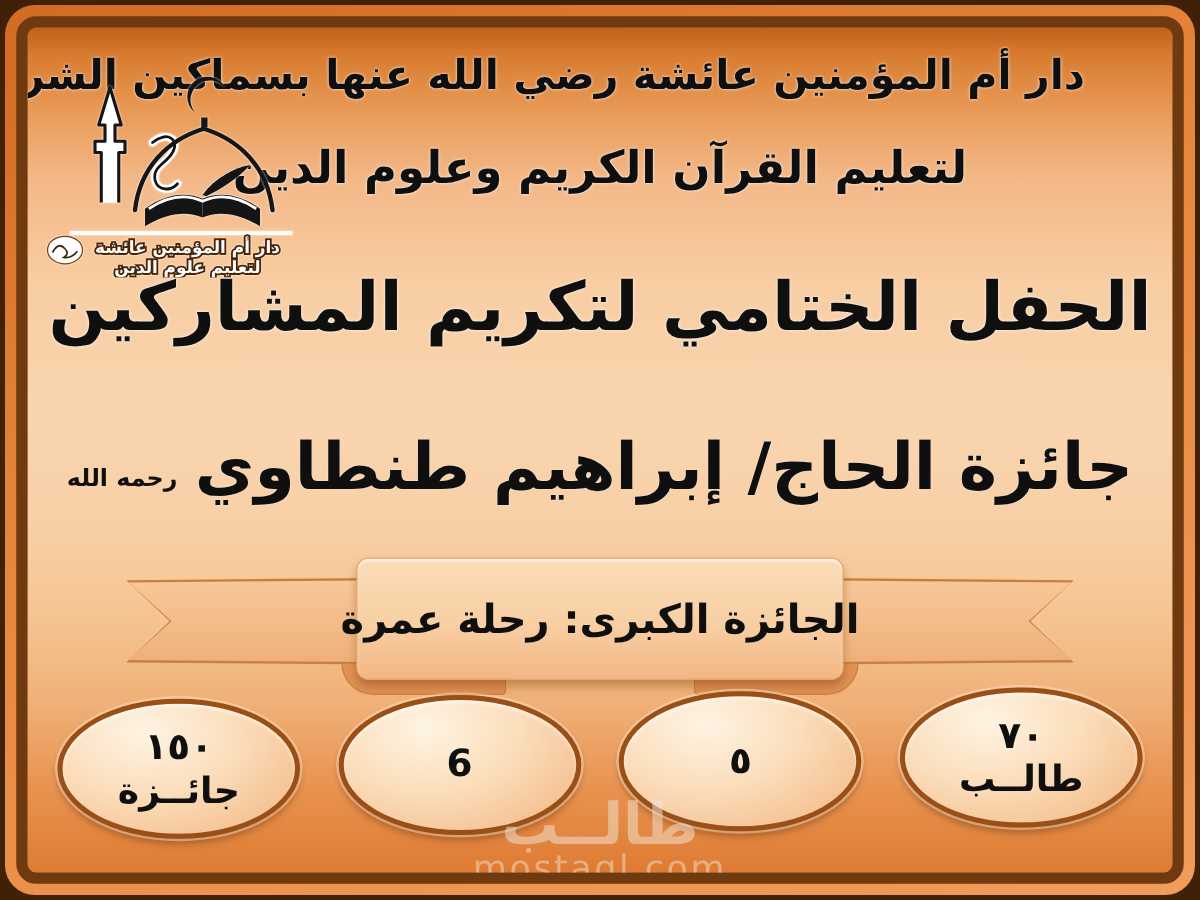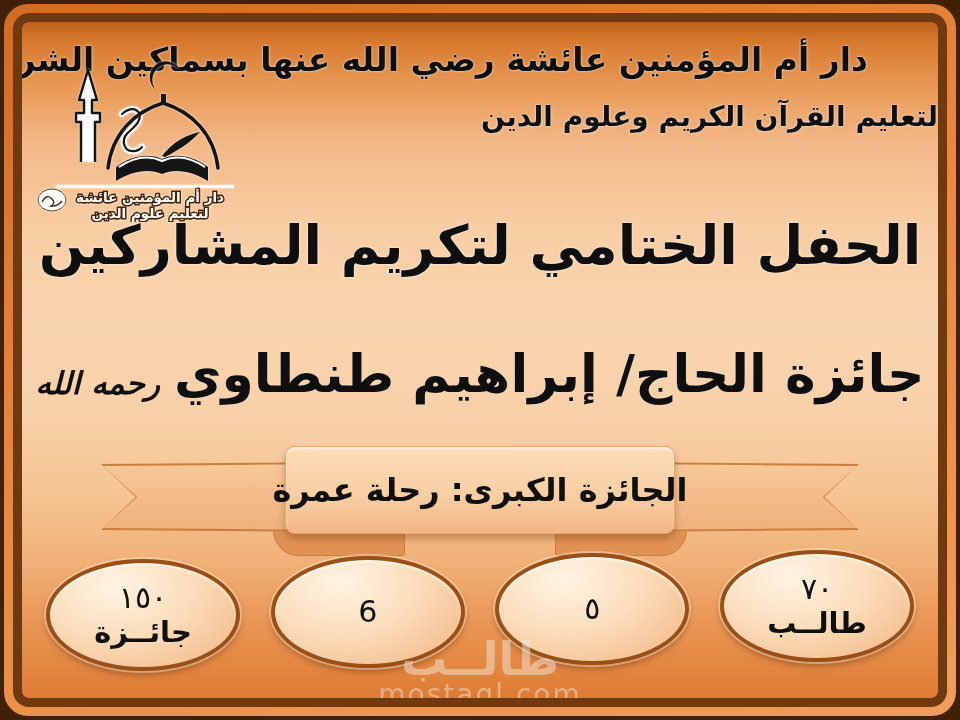--- a/index.html
+++ b/index.html
@@ -20,70 +20,70 @@
       #C0601A 0%, #D77A2E 3%, #E99B58 10%, #F3B888 18%,
       #F8CDA2 30%, #F9D5AF 45%, #F8D0A8 58%, #F5C492 70%,
       #F0B077 80%, #E89350 90%, #DE7B33 100%);
   }
   .content { position:absolute; inset:0; direction:rtl; color:#0F0F0F; }
 
   .h-line { position:absolute; left:0; right:0; text-align:center;
             font-weight:bold; white-space:nowrap;
             text-shadow:0 0 1px rgba(255,255,255,.95), 0 0 3px rgba(255,255,255,.65); }
   .h1 { top:18px;  right:70px; left:0; font-size:33px; }
-  .h2 { top:78px;  font-size:28px;text-align:right; }
+  .h2 { top:92px;  font-size:36px; }
 
   .logo { position:absolute; top:28px; right:auto; left:6px; width:218px; height:172px;
           direction:ltr;
           filter:drop-shadow(0 0 1px rgba(255,255,255,.9)); }
 
   .main-title  { top:192px; font-size:54px; letter-spacing:-1px; }
   .award-row { position:absolute; top:322px; left:0; right:0;
                display:flex; justify-content:center; align-items:center; gap:14px;
                white-space:nowrap; }
   .award-title  { font-size:52px; font-weight:bold; letter-spacing:-1px;
                   text-shadow:0 0 1px rgba(255,255,255,.9);text-align:center; }
-  .award-suffix { font-size:31px; font-weight:bold; margin-top:17px;font-style:italic; }
+  .award-suffix { font-size:19px; font-weight:bold; margin-top:17px; }
 
   
   .ribbon { position:absolute; top:424px; left:50%; transform:translateX(-50%);
             width:758px; height:116px; }
   .tail { position:absolute; top:16px; width:248px; height:70px; background:#C9803F;
           filter:drop-shadow(0 3px 3px rgba(90,40,5,.35)); }
   .tail-fill { position:absolute; inset:2px;
                background:linear-gradient(180deg,#F7C899,#EFB07A); }
   .tail-l, .tail-l .tail-fill { clip-path:polygon(0 3%, 100% 0, 100% 100%, 0 97%, 14% 50%); }
   .tail-r, .tail-r .tail-fill { clip-path:polygon(100% 3%, 0 0, 0 100%, 100% 97%, 86% 50%); }
   .tail-l { left:0; } .tail-r { right:0; }
   .curl { position:absolute; top:84px; width:132px; height:26px; background:#E19154;
           border:1px solid #C9803F; z-index:1; }
   .curl-l { left:172px;  border-radius:0 0 10px 70px; }
   .curl-r { right:172px; border-radius:0 0 70px 10px; }
   .ribbon-box { position:absolute; top:0; left:50%; transform:translateX(-50%);
-                width:390px; height:88px; z-index:2;
+                width:390px; height:98px; z-index:2;
                 background:linear-gradient(180deg,#FBDCB8 0%,#F8CFA3 55%,#F2B685 100%);
                 border:1px solid #E8A76F; border-radius:10px;
                 box-shadow:0 5px 7px rgba(110,55,10,.35), inset 0 2px 2px rgba(255,255,255,.7);
                 display:flex; align-items:center; justify-content:center; }
   .ribbon-text { font-size:32px; font-weight:bold; white-space:nowrap; }
 
   
   .stats { position:absolute; top:528px; left:24px; right:24px;
            display:flex; justify-content:space-between; }
   .stat { width:194px; height:112px; border-radius:50%;
           border:4px solid #9A4F16;
           background:radial-gradient(ellipse at 35% 22%, #FEF4E3 0%, #FBDDBA 45%, #F2B480 100%);
           box-shadow:0 0 0 2px rgba(255,236,212,.45), 0 4px 6px rgba(80,35,0,.38),
                      inset 0 2px 3px rgba(255,255,255,.65);
           display:flex; flex-direction:column; align-items:center; justify-content:center;
           line-height:1.15; }
   .stat:nth-child(2){ transform:translateY(3px); }
   .stat:nth-child(3){ transform:translateY(6px); }
   .stat:nth-child(4){ transform:translateY(9px); }
-  .stat-value { font-size:30px; font-weight:normal; }
+  .stat-value { font-size:30px; font-weight:bold; }
   .stat-label { font-size:29px; font-weight:bold; white-space:nowrap; }
 
   
   .watermark { position:absolute; top:614px; left:0; right:0; text-align:center;
                direction:rtl; z-index:5; pointer-events:none; }
   .wm-ar    { font-size:46px; font-weight:bold; color:#F2E3D2; opacity:.52; line-height:1; }
   .wm-latin { font-size:28px; color:#EFDFCE; opacity:.5; letter-spacing:2px;
               direction:ltr; margin-top:-4px; }
 
   svg text { font-family:"DejaVu Sans", sans-serif; font-weight:bold; }

